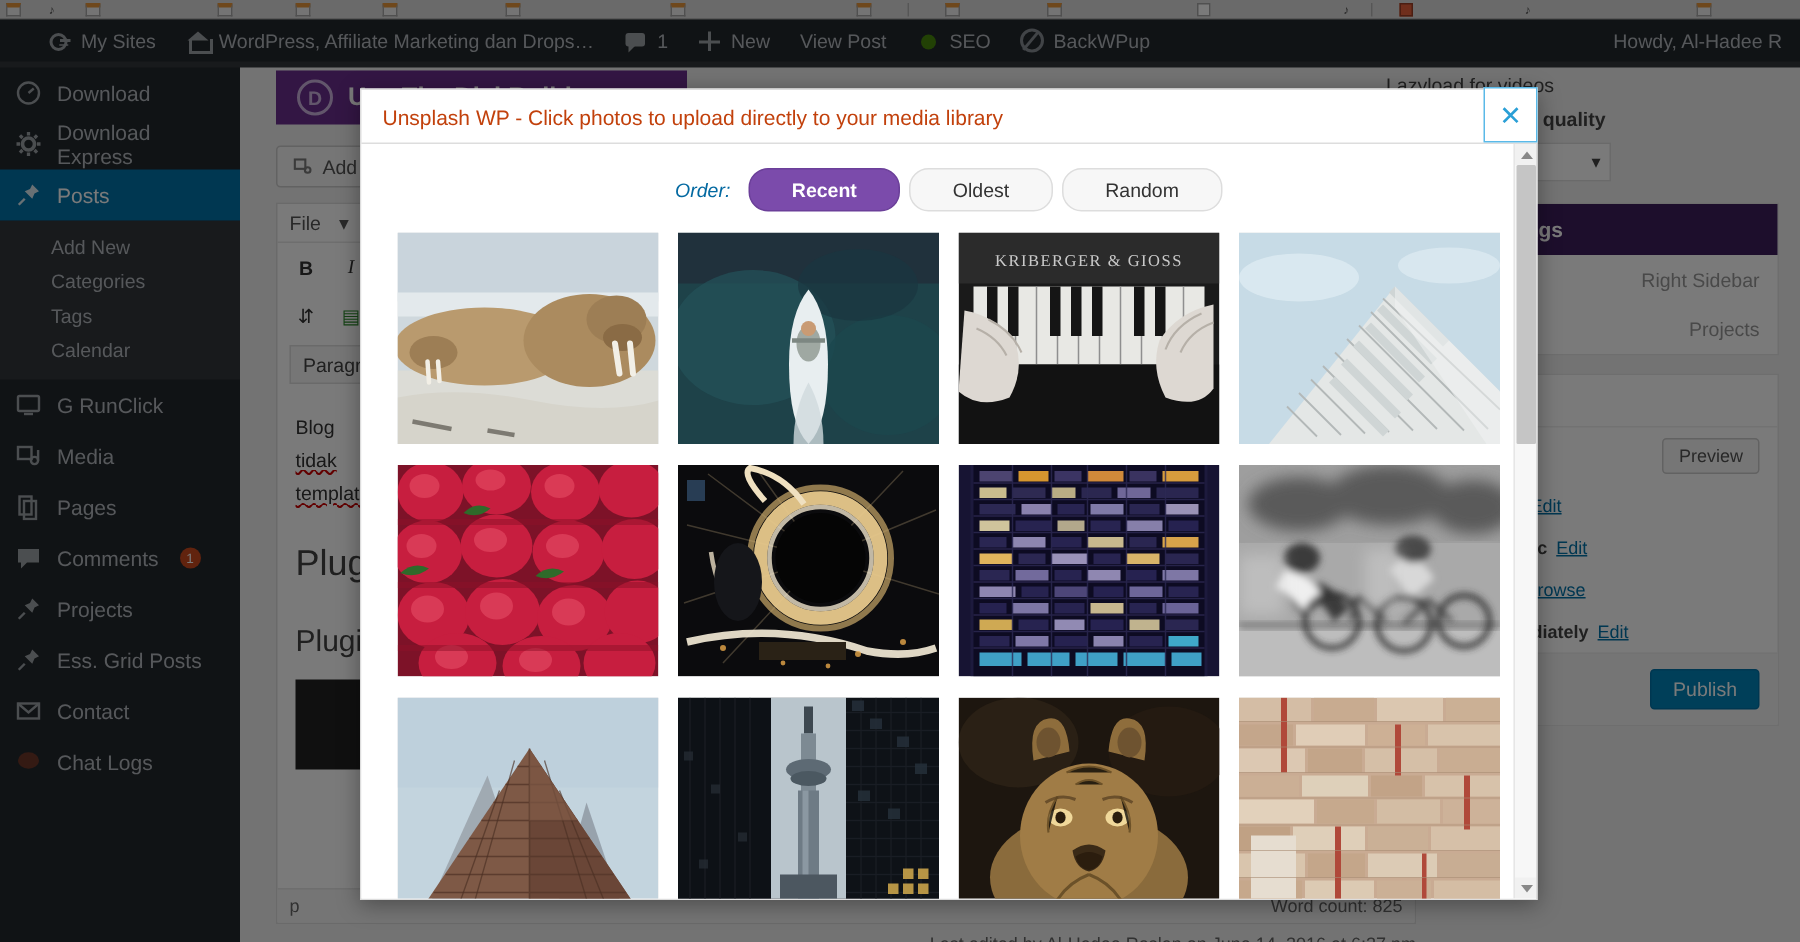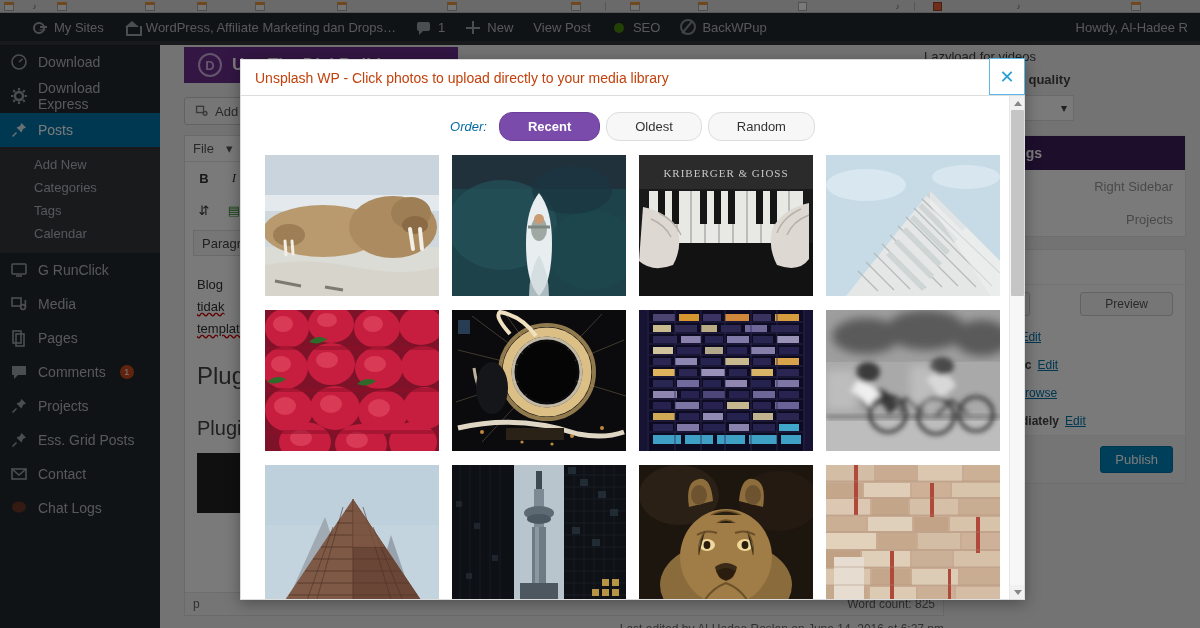--- a/index.html
+++ b/index.html
@@ -138,21 +138,21 @@
     background: #3d1f5c; color: #fff; font-size: 14px; font-weight: bold; padding: 9px 12px;
   }
   .box-row { display: flex; justify-content: space-between; padding: 9px 12px; font-size: 13px; color: #444; }
   .box-row .lbl { font-weight: bold; }
   .box-row .val { color: #999; }
   .sel-box { border: 1px solid #ddd; background: #fff; height: 26px; width: 150px; display: flex;
     align-items: center; justify-content: space-between; padding: 0 6px; font-size: 12px; color: #444; }
   .pub-head { font-size: 14px; font-weight: bold; padding: 9px 12px; border-bottom: 1px solid #eee; color: #333; }
   .pub-row { display: flex; align-items: center; gap: 6px; padding: 7px 12px; font-size: 12px; color: #444; }
   .pub-row a { color: #0073aa; text-decoration: underline; }
-  .btn-sm { border: 1px solid #ccc; background: #f7f7f7; color: #555; border-radius: 3px; padding: 4px 24px; font-size: 12px; }
+  .btn-sm { border: 1px solid #ccc; background: #f7f7f7; color: #555; border-radius: 3px; padding: 4px 10px; font-size: 12px; }
   .btn-pub { background: #0085ba; border: 1px solid #0073aa; color: #fff; border-radius: 3px; padding: 5px 14px; font-size: 13px; }
   .trash { color: #a00; font-size: 12px; }
   .pub-foot { display: flex; align-items: center; justify-content: space-between; padding: 10px 12px;
     background: #f5f5f5; border-top: 1px solid #eee; }
   .dash-ico { width: 14px; height: 14px; display: inline-block; position: relative; opacity: .6; }
 
   
   .overlay { position: absolute; top: 0; left: 0; width: 1200px; height: 628px; background: rgba(0,0,0,.52); }
 
   

